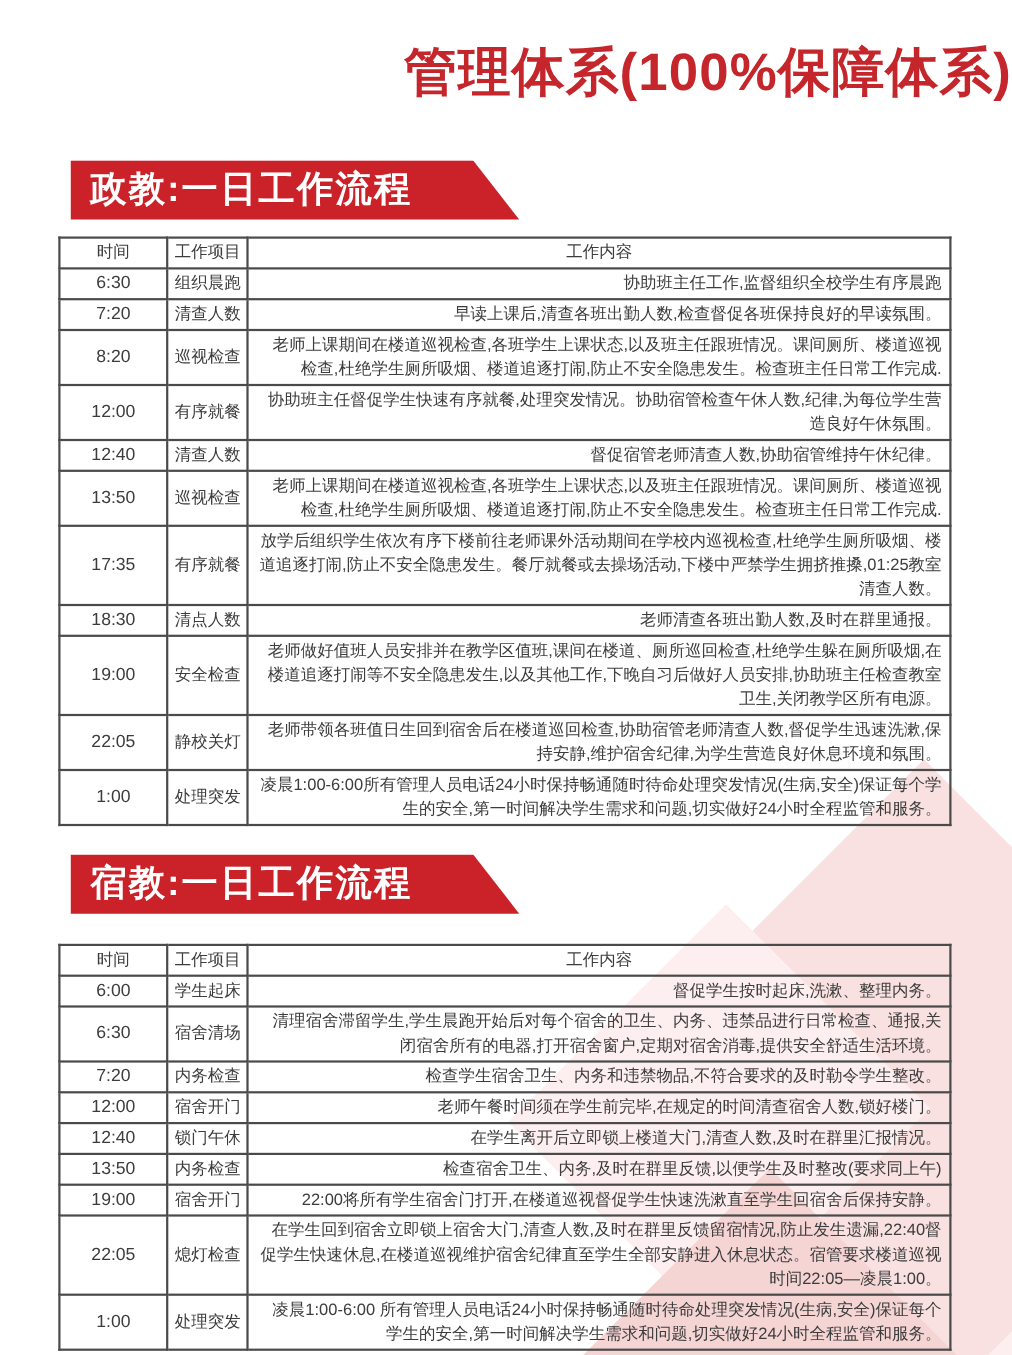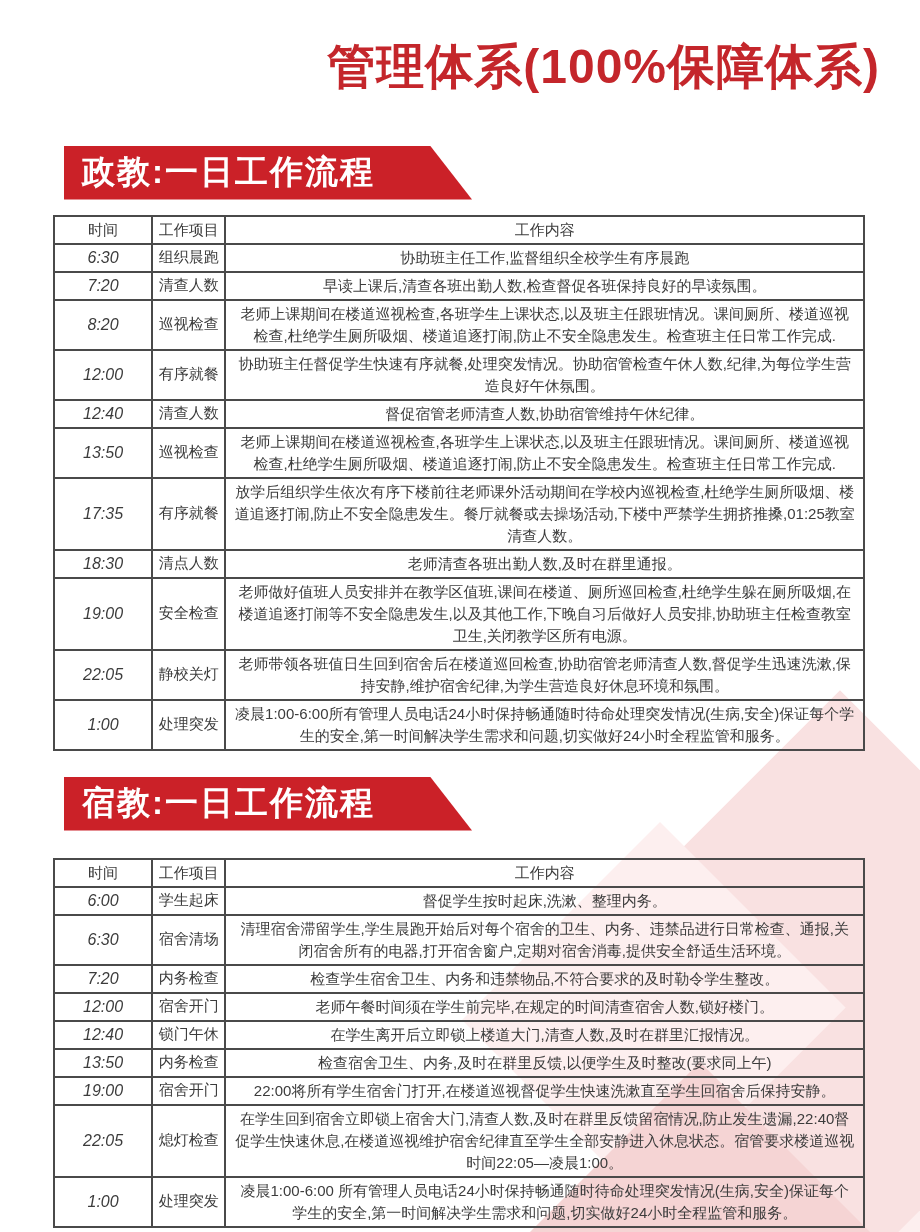--- a/index.html
+++ b/index.html
@@ -29,21 +29,20 @@
   .wm-a { background: #f9e1e1; }
   .wm-b { background: #fdefef; }
   .wm-c { background: #f5d4d4; }
   .content {
     position: relative;
     z-index: 1;
   }
   
   .main-title {
     padding-top: 38px;
-    padding-right: 40px;
     text-align: right;
     color: #c4262b;
     font-size: 48px;
     font-weight: 900;
     letter-spacing: 1px;
     line-height: 1.2;
     white-space: nowrap;
   }
   
   .banner {
@@ -87,29 +86,28 @@
     padding: 3px 2px;
     line-height: 20px;
   }
   .col-time  { width: 83px; }
   .col-item  { width: 62px; }
   .col-content { width: 540px; }
   td.col-time {
     text-align: center;
     font-size: 16px;
     padding: 2px;
-    font-style: italic;
   }
   td.col-item {
     text-align: center;
     font-size: 15px;
     padding: 2px 1px;
   }
   td.col-content {
-    text-align: center;
+    text-align: right;
     font-size: 15px;
     line-height: 22px;
     padding: 2px 7px;
   }
 </style>
 </head>
 <body>
 
 <div class="page">
 

